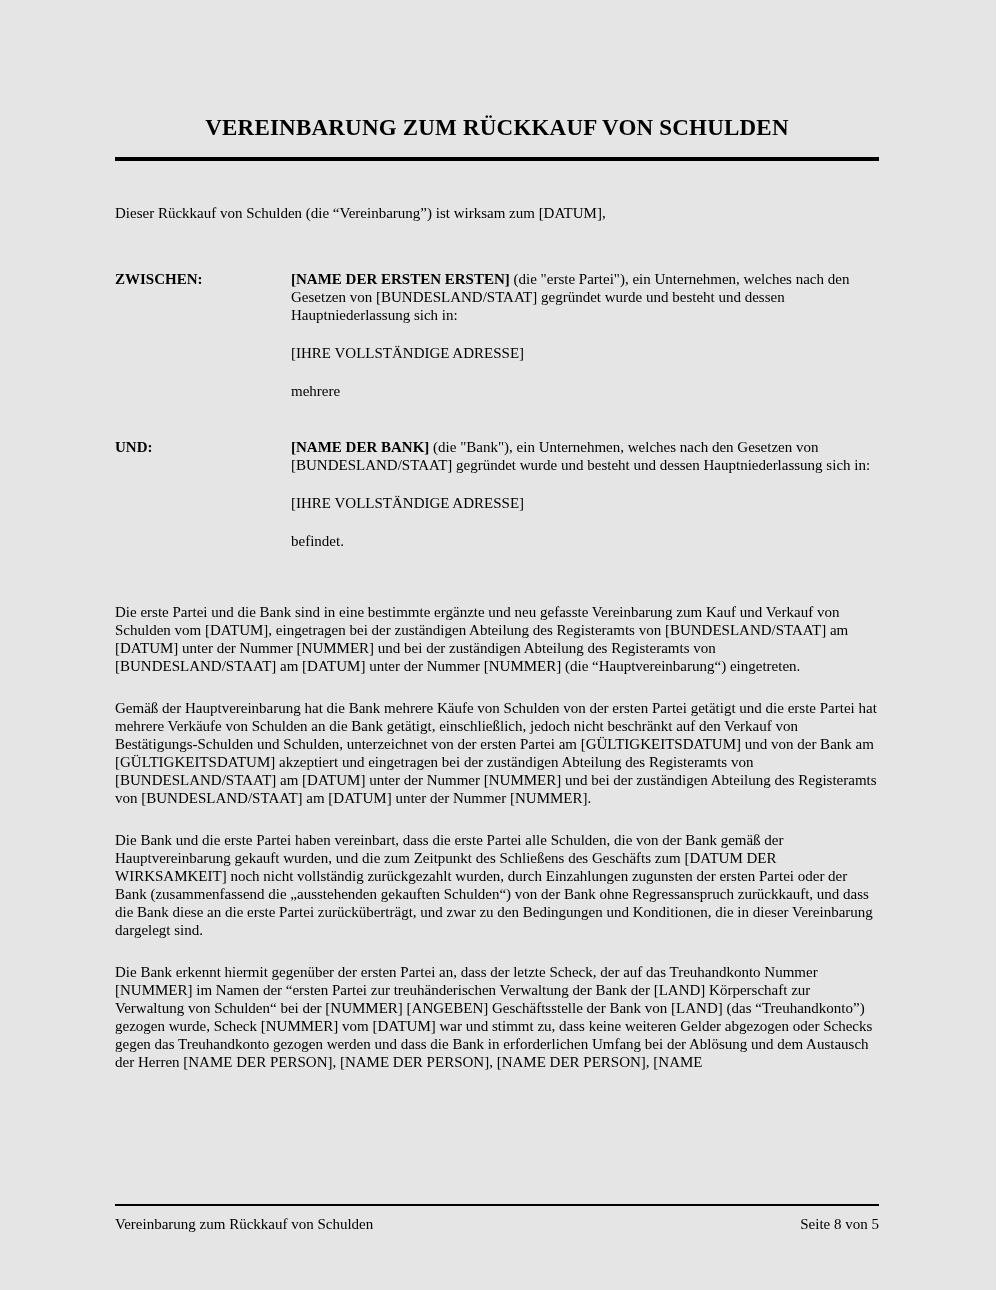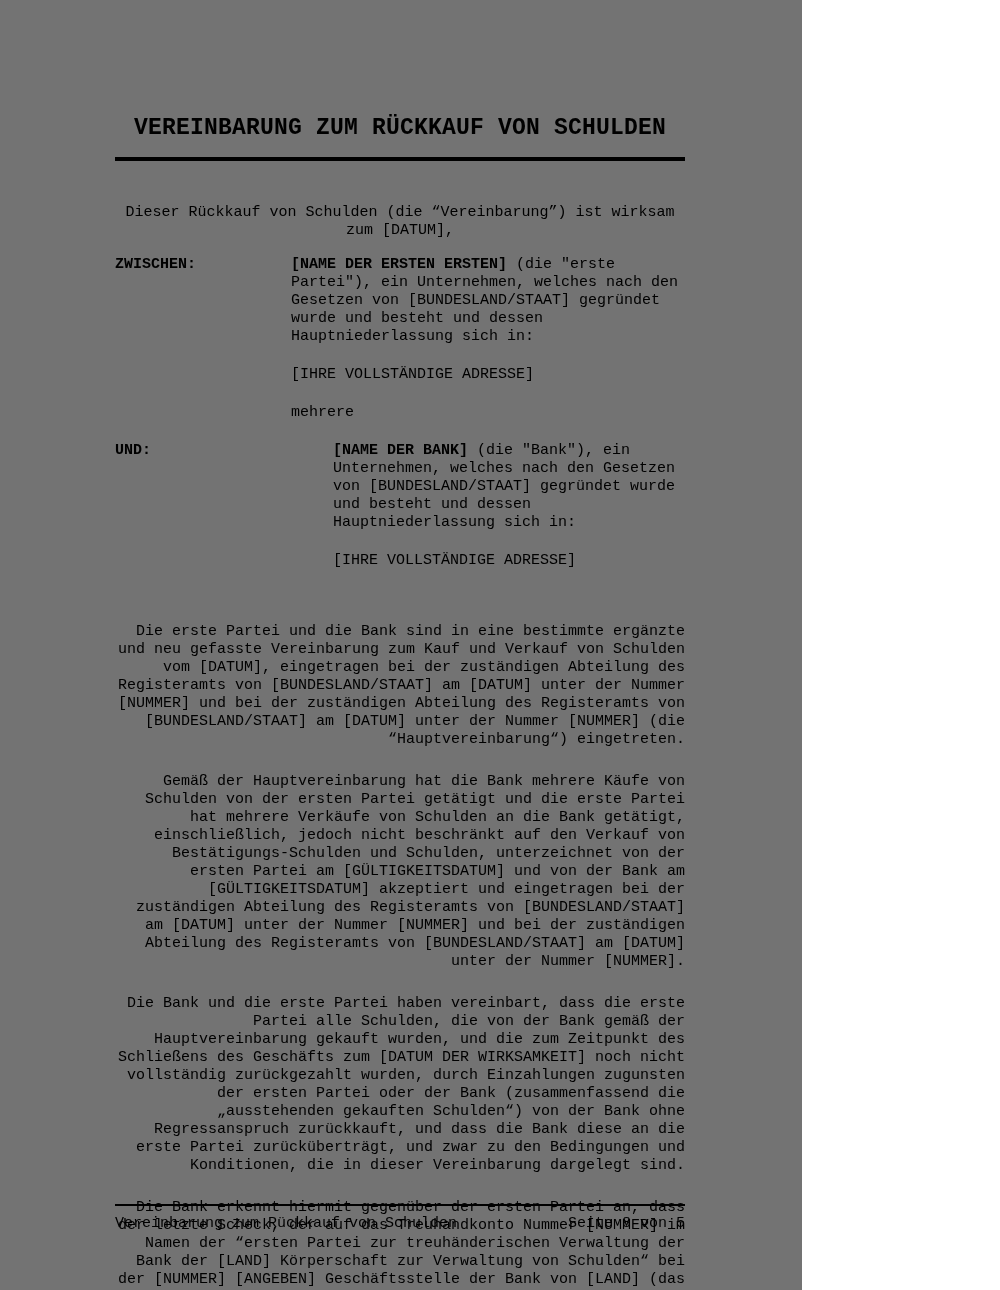--- a/index.html
+++ b/index.html
@@ -2,25 +2,25 @@
 <html lang="de"><head>
 <meta charset="utf-8">
 <style>
   html, body {
     margin: 0;
     padding: 0;
     background: #ffffff;
   }
   .page {
     position: relative;
-    width: 802px;
+    width: 996px;
     height: 1290px;
-    background: #737373;
+    background: #e5e5e5;
     color: #000000;
-    font-family: Liberation Mono, monospace;
+    font-family: Liberation Serif, serif;
     font-size: 15px;
     line-height: 18px;
     overflow: hidden;
   }
   .content {
     padding: 0 117px 0 115px;
   }
   h1.doc-title {
     margin: 114px 0 0 0;
     font-size: 23px;
@@ -30,40 +30,37 @@
     letter-spacing: 0.2px;
   }
   .title-rule {
     height: 4px;
     background: #000000;
     margin-top: 15px;
   }
   p { margin: 0; }
   .intro {
     margin-top: 43px;
-    text-align: center;
   }
   .party {
     display: grid;
     grid-template-columns: 176px 1fr;
-    margin-top: 16px;
+    margin-top: 48px;
   }
   .party + .party {
-    margin-top: 20px;
-    gap: 42px;
+    margin-top: 38px;
   }
   .party-label {
     font-weight: 700;
   }
   .party-body p + p {
     margin-top: 20px;
   }
   .body-paragraphs {
     margin-top: 53px;
-    text-align: right;
   }
   .body-paragraphs p {
     margin-bottom: 24px;
   }
   .footer {
     position: absolute;
     left: 115px;
     right: 117px;
     top: 1204px;
     border-top: 2px solid #000000;
@@ -91,20 +88,21 @@
         <p>[IHRE VOLLSTÄNDIGE ADRESSE]</p>
         <p>mehrere</p>
       </div>
     </section>
 
     <section class="party">
       <div class="party-label">UND:</div>
       <div class="party-body">
         <p><strong>[NAME DER BANK]</strong><span> (die "Bank"), ein Unternehmen, welches nach den Gesetzen von [BUNDESLAND/STAAT] gegründet wurde und besteht und dessen Hauptniederlassung sich in:</span></p>
         <p>[IHRE VOLLSTÄNDIGE ADRESSE]</p>
+        <p>befindet.</p>
       </div>
     </section>
 
     <div class="body-paragraphs">
       <p>Die erste Partei und die Bank sind in eine bestimmte ergänzte und neu gefasste Vereinbarung zum Kauf und Verkauf von Schulden vom [DATUM], eingetragen bei der zuständigen Abteilung des Registeramts von [BUNDESLAND/STAAT] am [DATUM] unter der Nummer [NUMMER] und bei der zuständigen Abteilung des Registeramts von [BUNDESLAND/STAAT] am [DATUM] unter der Nummer [NUMMER] (die “Hauptvereinbarung“) eingetreten.</p>
       <p>Gemäß der Hauptvereinbarung hat die Bank mehrere Käufe von Schulden von der ersten Partei getätigt und die erste Partei hat mehrere Verkäufe von Schulden an die Bank getätigt, einschließlich, jedoch nicht beschränkt auf den Verkauf von Bestätigungs-Schulden und Schulden, unterzeichnet von der ersten Partei am [GÜLTIGKEITSDATUM] und von der Bank am [GÜLTIGKEITSDATUM] akzeptiert und eingetragen bei der zuständigen Abteilung des Registeramts von [BUNDESLAND/STAAT] am [DATUM] unter der Nummer [NUMMER] und bei der zuständigen Abteilung des Registeramts von [BUNDESLAND/STAAT] am [DATUM] unter der Nummer [NUMMER].</p>
       <p>Die Bank und die erste Partei haben vereinbart, dass die erste Partei alle Schulden, die von der Bank gemäß der Hauptvereinbarung gekauft wurden, und die zum Zeitpunkt des Schließens des Geschäfts zum [DATUM DER WIRKSAMKEIT] noch nicht vollständig zurückgezahlt wurden, durch Einzahlungen zugunsten der ersten Partei oder der Bank (zusammenfassend die „ausstehenden gekauften Schulden“) von der Bank ohne Regressanspruch zurückkauft, und dass die Bank diese an die erste Partei zurücküberträgt, und zwar zu den Bedingungen und Konditionen, die in dieser Vereinbarung dargelegt sind.</p>
       <p>Die Bank erkennt hiermit gegenüber der ersten Partei an, dass der letzte Scheck, der auf das Treuhandkonto Nummer [NUMMER] im Namen der “ersten Partei zur treuhänderischen Verwaltung der Bank der [LAND] Körperschaft zur Verwaltung von Schulden“ bei der [NUMMER] [ANGEBEN] Geschäftsstelle der Bank von [LAND] (das “Treuhandkonto”) gezogen wurde, Scheck [NUMMER] vom [DATUM] war und stimmt zu, dass keine weiteren Gelder abgezogen oder Schecks gegen das Treuhandkonto gezogen werden und dass die Bank in erforderlichen Umfang bei der Ablösung und dem Austausch der Herren [NAME DER PERSON], [NAME DER PERSON], [NAME DER PERSON], [NAME</p>
     </div>
 

